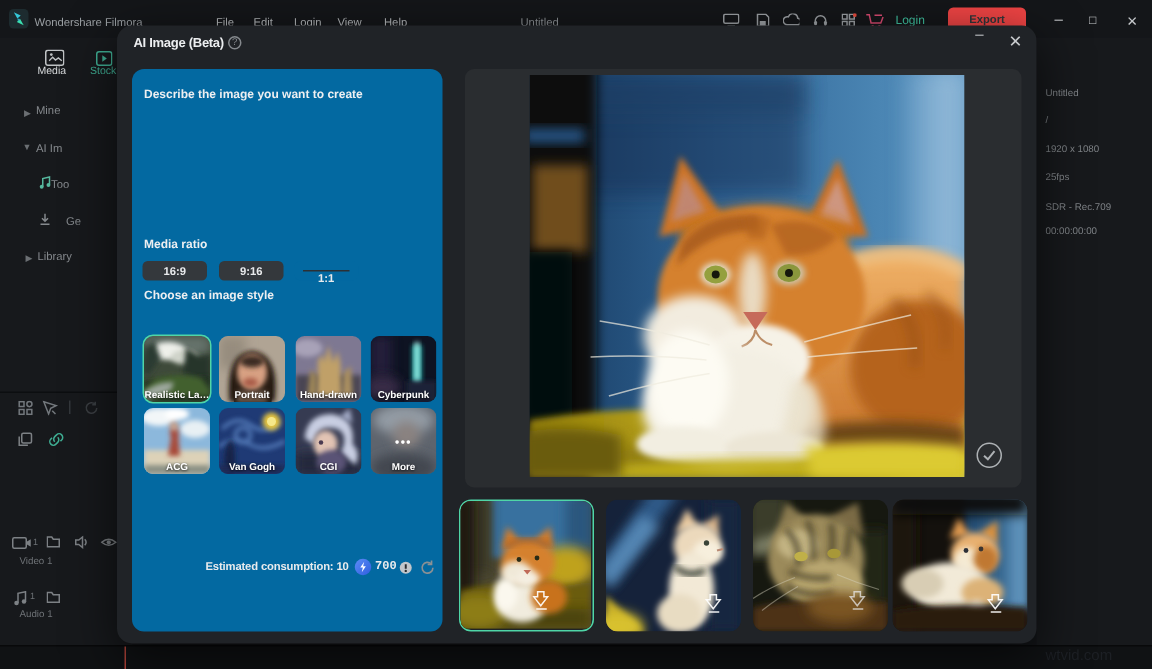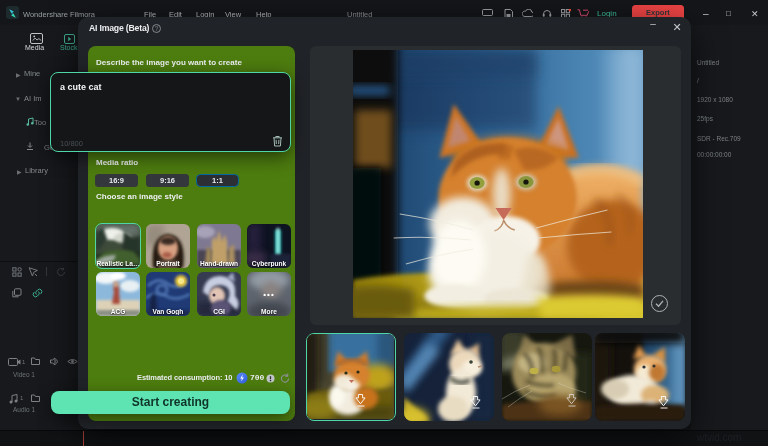--- a/index.html
+++ b/index.html
@@ -34,26 +34,26 @@
   #wtvid { left:697px; top:1px; font-size:10px; color:#1d2025; }
   
   #dialog { left:78px; top:17px; width:613px; height:412px; background:#202327;
     border-radius:10px; box-shadow:0 10px 34px rgba(0,0,0,.65); }
   #dlgtitle { left:11px; top:6px; font-size:8.7px; font-weight:bold; color:#eceef0; letter-spacing:-0.2px; }
   #dlghelp { left:74px; top:7px; width:9px; height:9px; border:1px solid #85898d; border-radius:50%;
      color:#85898d; font-size:6.5px; text-align:center; line-height:8px; }
   #dlgmin { left:569px; top:1px; width:12px; height:20px; color:#c0c3c6; font-size:10px; text-align:center; }
   #dlgclose { left:592px; top:4px; width:14px; height:16px; color:#c8cbce; font-size:11px; text-align:center; }
   
-  #formpanel { left:10px; top:29px; width:207px; height:375px; background:#4d7c0f; border-radius:8px; }
+  #formpanel { left:10px; top:29px; width:207px; height:375px; background:#0369a1; border-radius:8px; }
   .flabel { left:8px; font-size:8px; font-weight:bold; color:#edeff1; }
   
   .aspbtn { top:128px; width:43px; height:13px; background:#34383c; border-radius:3.5px;
     color:#e8eaec; font-size:7.5px; font-weight:bold; text-align:center; line-height:13px; }
-  #asp3 { background:#2c3034; border:1px solid #0369a1; line-height:11px; border-radius:4.5px; }
+  #asp3 { background:#2c3034; border:6px solid #0369a1; line-height:11px; border-radius:4.5px; }
   
   .tile { width:44px; height:44px; border-radius:6px; overflow:hidden; }
   .tlbl { position:absolute; left:0; bottom:1px; width:100%; text-align:center; font-size:6.6px;
     font-weight:bold; color:#ffffff; text-shadow:0 1px 2px rgba(0,0,0,.85); white-space:nowrap; overflow:hidden; }
   #tile1 { outline:1.5px solid #4fd6a7; outline-offset:0px; }
   
   #prompt { left:-28px; top:55px; width:241px; height:80px; background:#141618;
     border:1.5px solid #4fd6a7; border-radius:8px; box-shadow:0 5px 18px rgba(0,0,0,.55); }
   #prompttxt { left:9px; top:9px; font-size:9px; font-weight:bold; color:#f2f4f5; }
   #charcount { left:9px; top:66px; font-size:7.5px; color:#4b4f54; }
@@ -355,34 +355,21 @@
         <circle cx="4.5" cy="4.5" r="4" fill="#c2c6ca"></circle>
         <path d="M4.5,2.2 v3" stroke="#2a2d31" stroke-width="1.3"></path>
         <circle cx="4.5" cy="6.6" r=".8" fill="#2a2d31"></circle>
       </svg>
       <svg class="abs" style="left:192px; top:327px;" width="10" height="11" viewBox="0 0 10 11">
         <path d="M8.6,5.5 a3.6,3.6 0 1 1 -1.1,-2.6" fill="none" stroke="#8b9094" stroke-width="1.1"></path>
         <path d="M7.7,0.6 v2.6 h-2.6" fill="none" stroke="#8b9094" stroke-width="1.1"></path>
       </svg>
     </div>
 
-    <div id="prompt" class="abs">
-      <div id="prompttxt" class="abs">a cute cat</div>
-      <div id="charcount" class="abs">10/800</div>
-      <svg class="abs" style="left:221px; top:62px;" width="11" height="12" viewBox="0 0 11 12">
-        <g fill="none" stroke="#a3bdb4" stroke-width="1">
-          <path d="M1,2.8 h9"></path>
-          <path d="M3.8,2.5 v-1 h3.4 v1"></path>
-          <path d="M2,2.8 l.6,8.2 h5.8 l.6,-8.2"></path>
-          <path d="M4.1,4.8 l.2,4.2 M6.9,4.8 l-.2,4.2"></path>
-        </g>
-      </svg>
-    </div>
-
-    <div id="startbtn" class="abs">Start creating</div>
+
 
     <div id="prevpanel" class="abs">
       <div id="photo" class="abs">
 <svg width="290" height="268" viewBox="0 0 285 268" preserveAspectRatio="none">
  <defs>
   <linearGradient id="wall" x1="0" y1="0" x2="1" y2="0">
     <stop offset="0" stop-color="#173a60"></stop>
     <stop offset=".45" stop-color="#316697"></stop>
     <stop offset=".8" stop-color="#4a85b3"></stop>
     <stop offset="1" stop-color="#5992bf"></stop>

